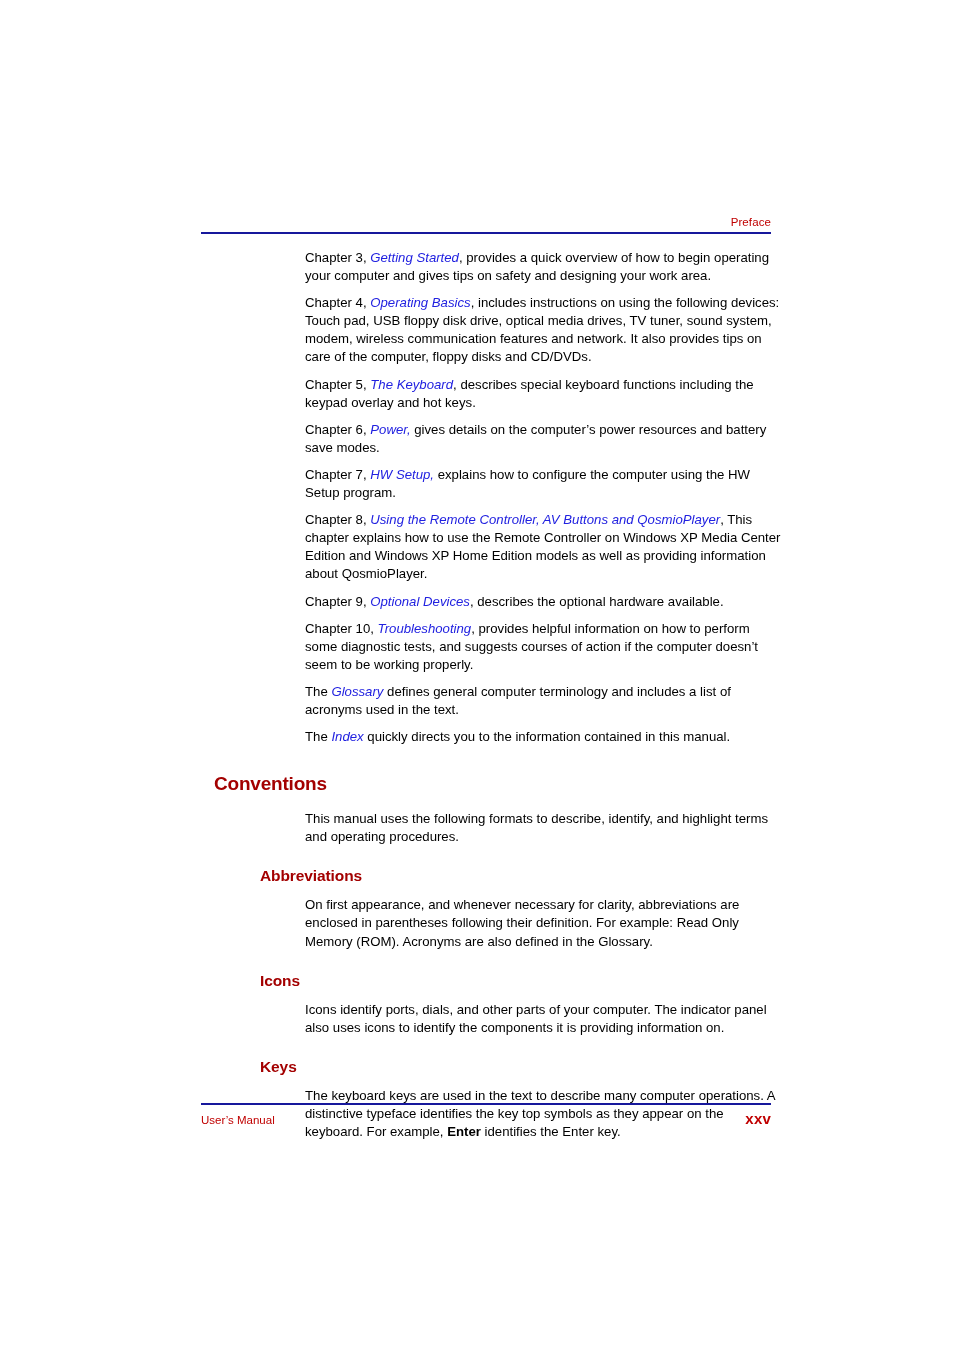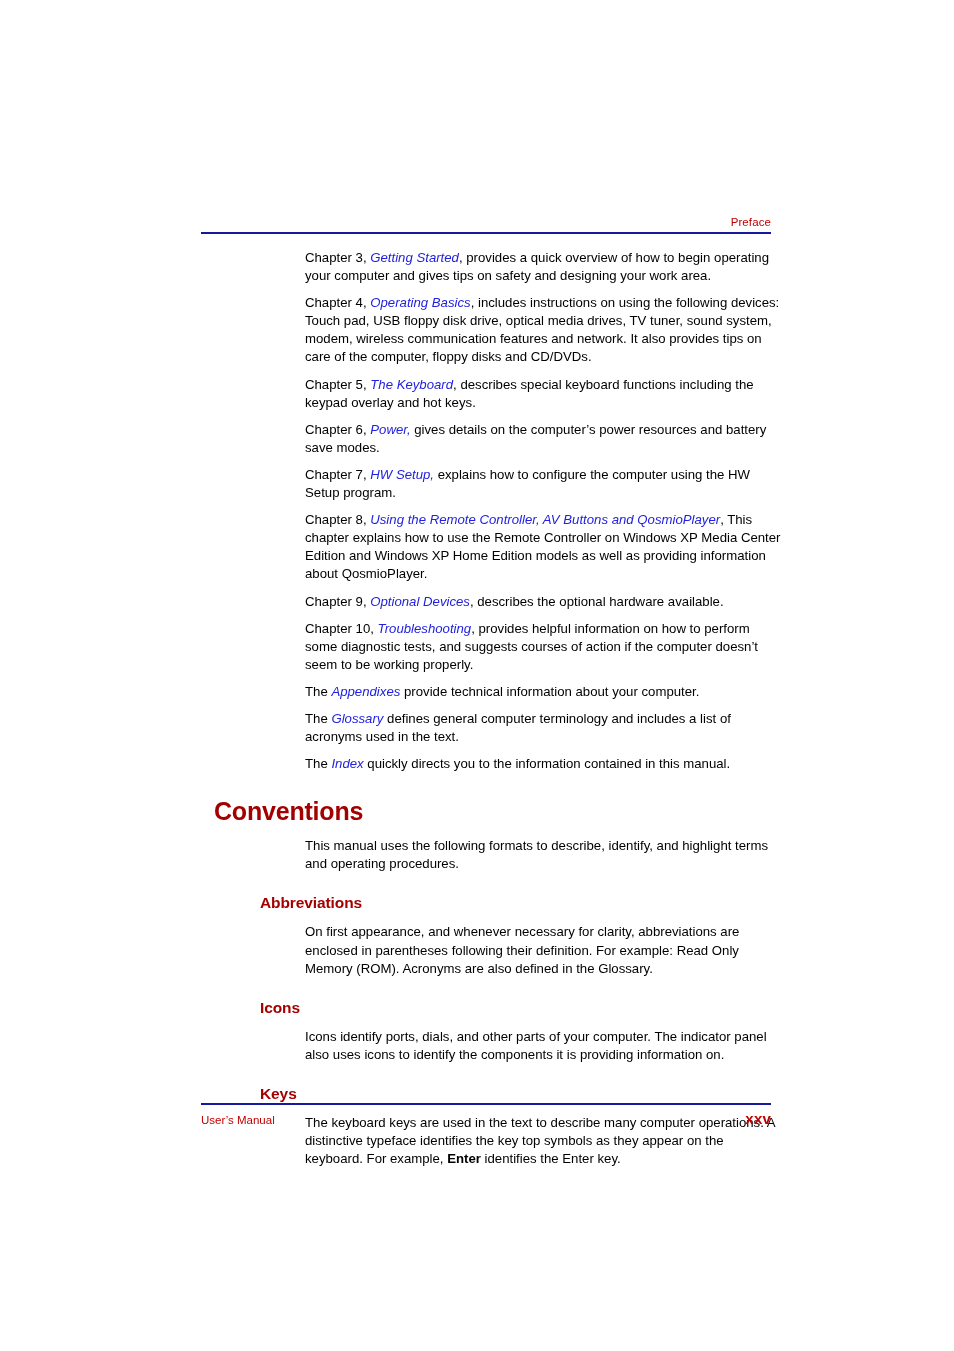--- a/index.html
+++ b/index.html
@@ -69,21 +69,21 @@
     font-style: italic;
   }
 
   .kbd {
     font-weight: bold;
     color: #000000;
   }
 
   
   h1.sect {
-    font-size: 25px;
+    font-size: 19px;
     font-weight: bold;
     color: #a30000;
     margin: 0;
     padding: 0;
     letter-spacing: -0.2px;
     line-height: 24px;
   }
   .sect-wrap { margin-top: 26px; margin-bottom: 14px; }
 
   h2.subsect {
@@ -149,21 +149,20 @@
       <p class="body"><span>Chapter 6, </span><span class="xref">Power,</span><span> gives details on the computer’s power resources and battery save modes.</span></p>
 
       <p class="body"><span>Chapter 7, </span><span class="xref">HW Setup,</span><span> explains how to configure the computer using the HW Setup program.</span></p>
 
       <p class="body"><span>Chapter 8, </span><span class="xref">Using the Remote Controller, AV Buttons and QosmioPlayer</span><span>, This chapter explains how to use the Remote Controller on Windows XP Media Center Edition and Windows XP Home Edition models as well as providing information about QosmioPlayer.</span></p>
 
       <p class="body"><span>Chapter 9, </span><span class="xref">Optional Devices</span><span>, describes the optional hardware available.</span></p>
 
       <p class="body"><span>Chapter 10, </span><span class="xref">Troubleshooting</span><span>, provides helpful information on how to perform some diagnostic tests, and suggests courses of action if the computer doesn’t seem to be working properly.</span></p>
 
-      <p class="body"><span>The </span><span class="xref">Appendixes</span><span> provide technical information about your computer.</span></p>
 
       <p class="body"><span>The </span><span class="xref">Glossary</span><span> defines general computer terminology and includes a list of acronyms used in the text.</span></p>
 
       <p class="body"><span>The </span><span class="xref">Index</span><span> quickly directs you to the information contained in this manual.</span></p>
 
     </div>
 
     <div class="sect-wrap">
       <h1 class="sect">Conventions</h1>
     </div>

